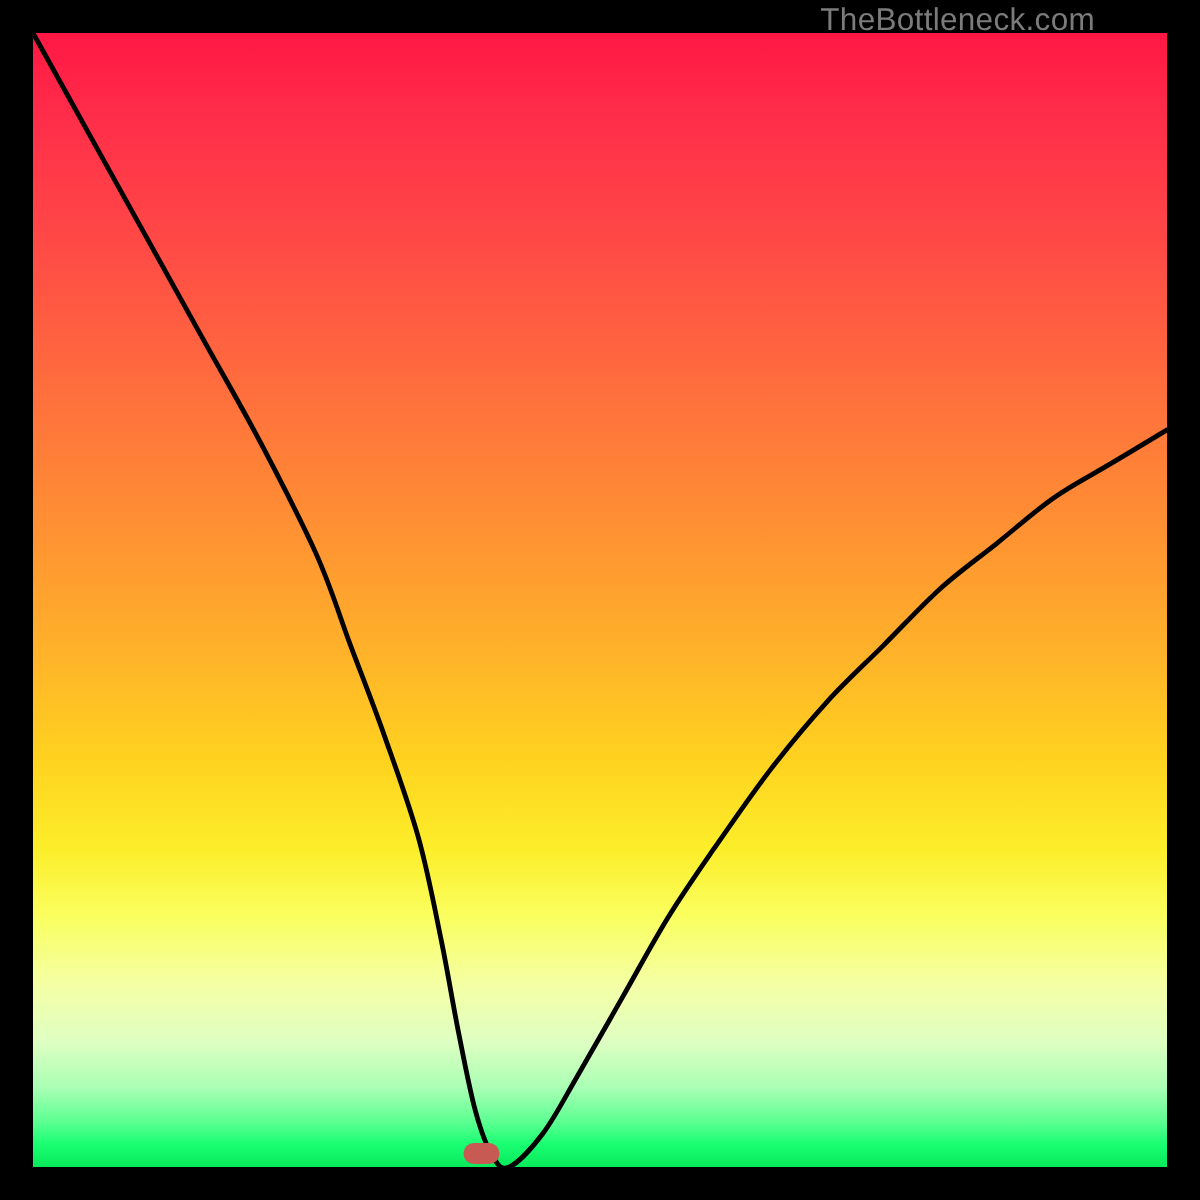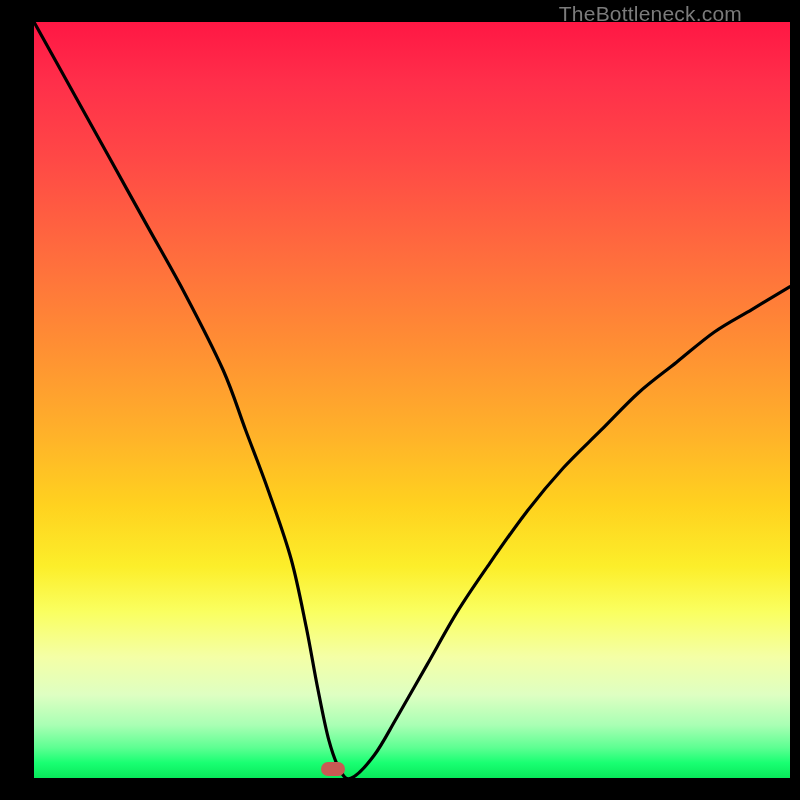--- a/index.html
+++ b/index.html
@@ -6,21 +6,21 @@
     margin: 0;
     padding: 0;
     width: 800px;
     height: 800px;
     background: #000;
     overflow: hidden;
     font-family: Arial, Helvetica, sans-serif;
   }
   .frame {
     position: absolute;
-    left: 12px;
+    left: 0;
     top: 0;
     width: 738px;
     height: 800px;
     background: #000;
   }
   .plot-area {
     position: absolute;
     left: 22px;
     top: 22px;
     width: 756px;

